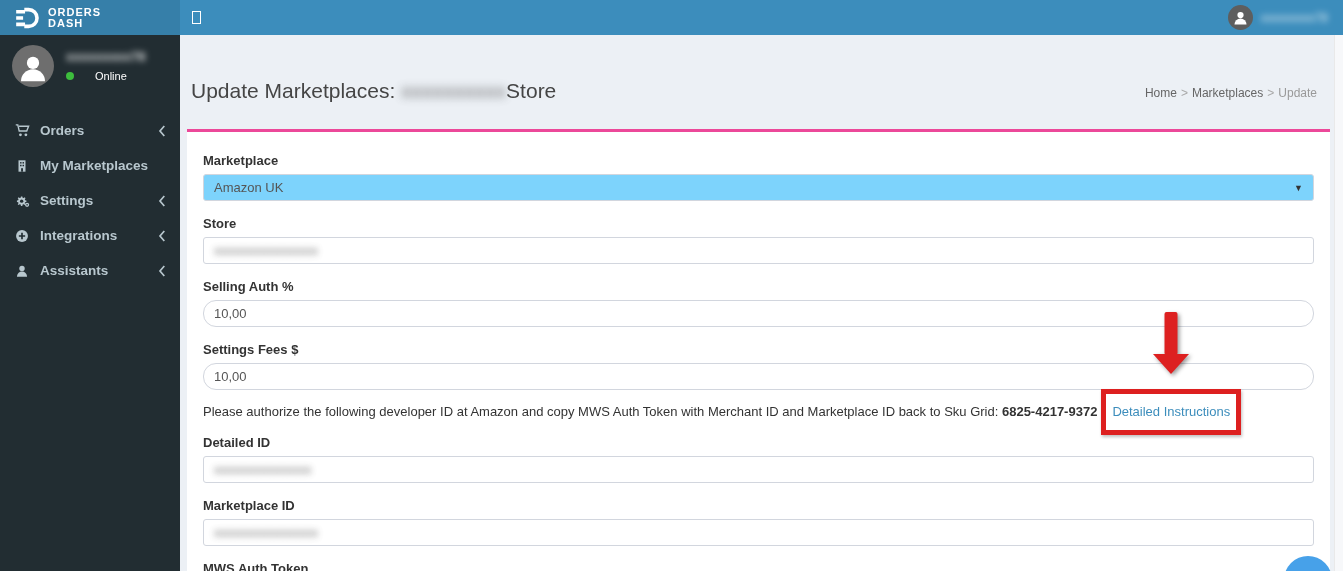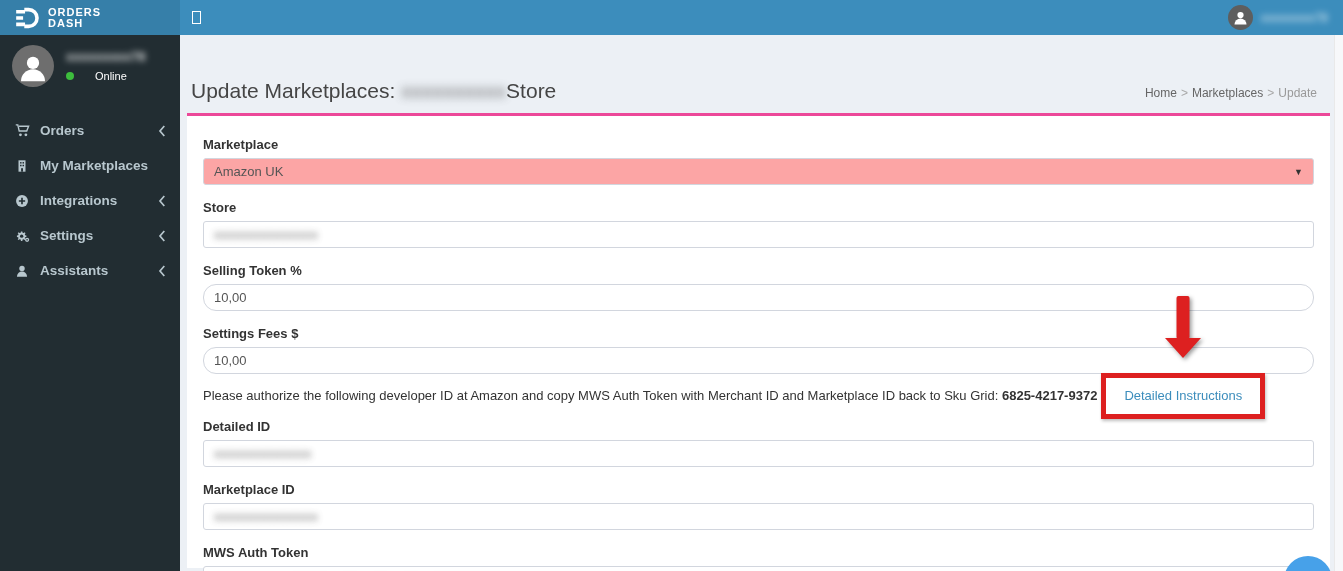--- a/index.html
+++ b/index.html
@@ -34,41 +34,41 @@
   .user-status{display:flex; align-items:center; gap:21px; color:#fff; font-size:11px;}
   .dot{width:8px; height:8px; border-radius:50%; background:#3dbd3d; display:inline-block;}
   .menu{margin-top:14px; list-style:none;}
   .side-item{display:flex; align-items:center; gap:10px; padding:10px 14px; color:var(--sidebar-text); font-size:13.5px; font-weight:bold; cursor:pointer; text-decoration:none;}
   .side-item .ico{width:16px; display:flex; justify-content:center; flex:none;}
   .side-item .lbl{flex:1;}
   .side-item .chev{flex:none; display:flex;}
 
   
   .content{position:absolute; left:180px; top:35px; right:0; bottom:0; background:var(--content-bg); overflow:hidden;}
-  .content-header{display:flex; justify-content:space-between; align-items:flex-end; padding:11px 26px 10px 11px;}
+  .content-header{display:flex; justify-content:space-between; align-items:flex-end; padding:11px 26px 26px 11px;}
   .page-title{font-size:21px; font-weight:400; color:#454545;}
   .breadcrumb{font-size:12px; color:#999; padding-bottom:3px;margin-top:40px;}
   .breadcrumb .crumb-link{color:#666; cursor:pointer; text-decoration:none;}
   .breadcrumb .sep{margin:0 4px; color:#a8a8a8;}
   .breadcrumb .current{color:#999;}
 
   .panel{background:#fff; margin:0 13px 0 7px; border-top:3px solid #ec4899; padding:21px 16px 20px 16px; height:455px;}
 
   .form-group{margin-bottom:15px;}
   .form-group label{display:block; font-size:13px; font-weight:bold; color:#333; margin-bottom:6px;}
   .ctl{width:100%; height:27px; border:1px solid var(--border); border-radius:3px; font-size:13px; color:#555; padding:4px 10px; background:#fff; font-family:"Liberation Sans", sans-serif; display:flex; align-items:center;}
   input.ctl{display:block;border-radius:13px;}
-  .ctl.disabled{background:#fca5a5;}
+  .ctl.disabled{background:#7dd3fc;}
   .select-ctl{justify-content:space-between; cursor:pointer;}
   .caret{font-size:9px; color:#333;}
 
   .hint{font-size:13px; color:#333; margin:3px 0 10px 0; line-height:20px;}
   .hint b{font-weight:bold;}
 
-  .red-box{position:relative; display:inline-block; border:5px solid var(--red); padding:8px 18px; margin:-10px 0 -10px 4px; box-shadow:1px 2px 3px rgba(0,0,0,.25);}
+  .red-box{position:relative; display:inline-block; border:5px solid var(--red); padding:8px 6px; margin:-10px 0 -10px 4px; box-shadow:1px 2px 3px rgba(0,0,0,.25);}
   .red-box a{color:var(--link); text-decoration:none; font-size:13px; cursor:pointer;}
   .annot-arrow{position:absolute; left:50%; top:-82px; transform:translateX(-50%); width:36px; height:62px; filter:drop-shadow(2px 2px 2px rgba(0,0,0,.4)); pointer-events:none;}
   .annot-arrow .shaft{position:absolute; left:50%; transform:translateX(-50%); top:0; width:13px; height:43px; background:var(--red); border-radius:2px;}
   .annot-arrow .head{position:absolute; left:50%; transform:translateX(-50%); top:42px; width:0; height:0; border-left:18px solid transparent; border-right:18px solid transparent; border-top:20px solid var(--red);}
 
   .fake-val{display:inline-block;}
   .mono-join{display:flex; align-items:center;font-style:italic;}
 
   .scroll-track{position:absolute; top:35px; right:0; bottom:0; width:9px; background:#f7f8fa; border-left:1px solid #e9e9e9; z-index:40; cursor:pointer;}
   .chat-bubble{position:absolute; right:11px; bottom:-33px; width:48px; height:48px; border-radius:50%; background:#47a1e9; z-index:50; cursor:pointer;}
@@ -151,36 +151,20 @@
                 <rect x="7" y="10.5" width="2.1" height="4"></rect>
               </g>
             </svg>
       </span>
       <span class="lbl">My Marketplaces</span>
     </a>
       </li>
     <li>
         <a class="side-item">
       <span class="ico">
-        <svg viewBox="0 0 16 16" width="14" height="14">
-              <circle cx="8" cy="8" r="6.8" fill="#b8c7ce"></circle>
-              <path d="M8 4.4v7.2M4.4 8h7.2" stroke="#222d32" stroke-width="1.9"></path>
-            </svg>
-      </span>
-      <span class="lbl">Integrations</span>
-      <span class="chev">
-        <svg viewBox="0 0 8 12" width="8" height="12">
-              <path d="M6.3 1 2 6l4.3 5" fill="none" stroke="#b8c7ce" stroke-width="1.7"></path>
-            </svg>
-      </span>
-    </a>
-      </li>
-    <li>
-        <a class="side-item">
-      <span class="ico">
         <svg viewBox="0 0 18 16" width="16" height="14">
               <g fill="#b8c7ce">
                 <path d="M6.2 4.6l1.3-.3.3-1.5h1.6l.3 1.5 1.3.3 1-.9 1.1 1.1-.9 1 .3 1.3 1.5.3v1.6l-1.5.3-.3 1.3.9 1-1.1 1.1-1-.9-1.3.3-.3 1.5H7.8l-.3-1.5-1.3-.3-1 .9-1.1-1.1.9-1-.3-1.3-1.5-.3V7.4l1.5-.3.3-1.3-.9-1 1.1-1.1z"></path>
                 <circle cx="14.8" cy="12.4" r="2.4"></circle>
               </g>
               <circle cx="8.6" cy="8.2" r="1.9" fill="#222d32"></circle>
               <circle cx="14.8" cy="12.4" r=".9" fill="#222d32"></circle>
             </svg>
       </span>
       <span class="lbl">Settings</span>
@@ -188,20 +172,36 @@
         <svg viewBox="0 0 8 12" width="8" height="12">
               <path d="M6.3 1 2 6l4.3 5" fill="none" stroke="#b8c7ce" stroke-width="1.7"></path>
             </svg>
       </span>
     </a>
       </li>
     <li>
         <a class="side-item">
       <span class="ico">
         <svg viewBox="0 0 16 16" width="14" height="14">
+              <circle cx="8" cy="8" r="6.8" fill="#b8c7ce"></circle>
+              <path d="M8 4.4v7.2M4.4 8h7.2" stroke="#222d32" stroke-width="1.9"></path>
+            </svg>
+      </span>
+      <span class="lbl">Integrations</span>
+      <span class="chev">
+        <svg viewBox="0 0 8 12" width="8" height="12">
+              <path d="M6.3 1 2 6l4.3 5" fill="none" stroke="#b8c7ce" stroke-width="1.7"></path>
+            </svg>
+      </span>
+    </a>
+      </li>
+    <li>
+        <a class="side-item">
+      <span class="ico">
+        <svg viewBox="0 0 16 16" width="14" height="14">
               <circle cx="8" cy="5.2" r="3.1" fill="#b8c7ce"></circle>
               <path d="M2.2 14.5a5.8 5.8 0 0 1 11.6 0z" fill="#b8c7ce"></path>
             </svg>
       </span>
       <span class="lbl">Assistants</span>
       <span class="chev">
         <svg viewBox="0 0 8 12" width="8" height="12">
               <path d="M6.3 1 2 6l4.3 5" fill="none" stroke="#b8c7ce" stroke-width="1.7"></path>
             </svg>
       </span>
@@ -229,21 +229,21 @@
     </div>
 
     <div class="form-group">
       <label>Store</label>
       <div class="ctl">
         <span class="fake-val blur">xxxxxxxxxxxxxxxx</span>
       </div>
     </div>
 
     <div class="form-group">
-      <label>Selling Token %</label>
+      <label>Selling Auth %</label>
       <input class="ctl" type="text" value="10,00" style="">
     </div>
 
     <div class="form-group" style="margin-bottom:9px;">
       <label>Settings Fees $</label>
       <input class="ctl" type="text" value="10,00" style="">
     </div>
 
     <p class="hint">
       <span>Please authorize the following developer ID at Amazon and copy MWS Auth Token with Merchant ID and Marketplace ID back to Sku Grid: </span><b>6825-4217-9372</b><span class="red-box"><span class="annot-arrow">

